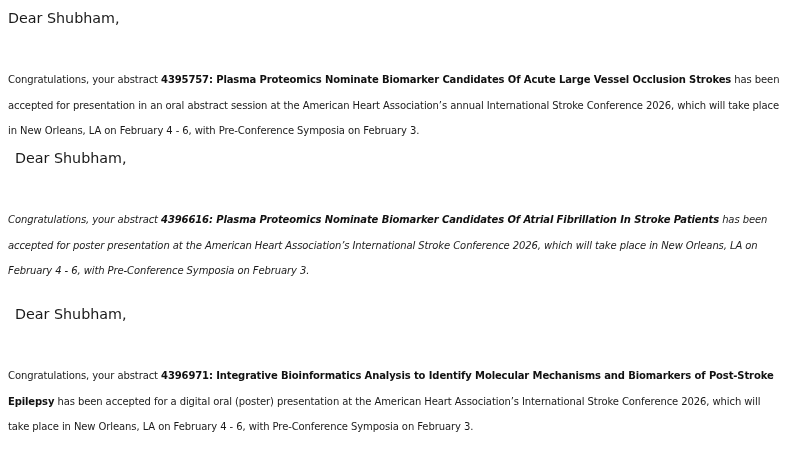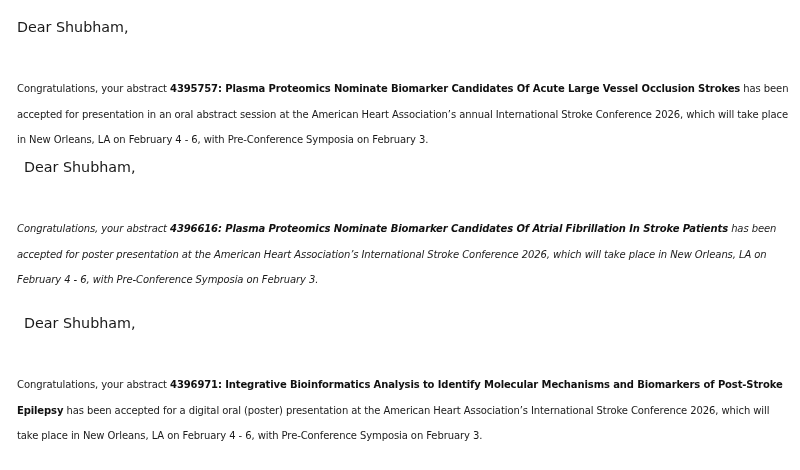--- a/index.html
+++ b/index.html
@@ -21,21 +21,21 @@
     position: relative;
     width: 800px;
     height: 470px;
     background: #ffffff;
     box-sizing: border-box;
     padding: 0;
   }
 
   .block {
     padding: 0;
-    margin: 9px;
+    margin: 0;
   }
 
   .greeting {
     font-size: 14.3px;
     line-height: 25.5px;
     color: #1a1a1a;
     white-space: pre;
     font-weight: 400;
   }
 

